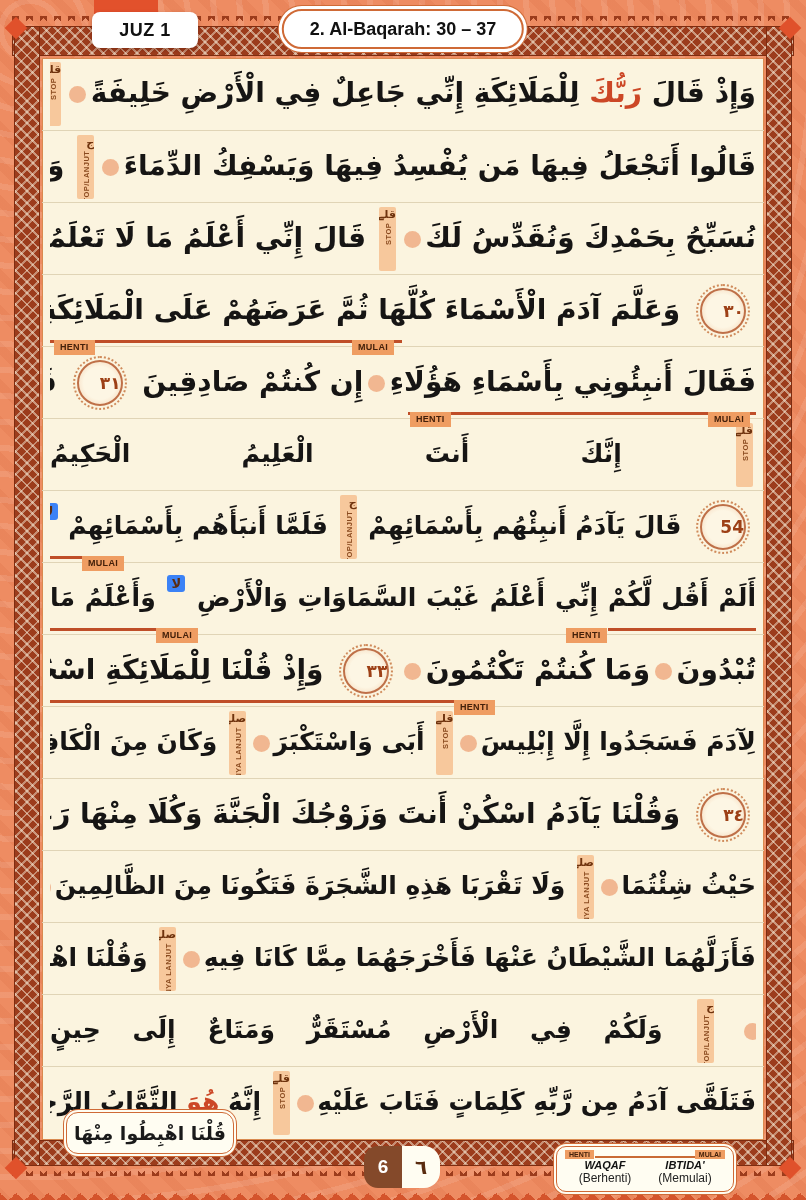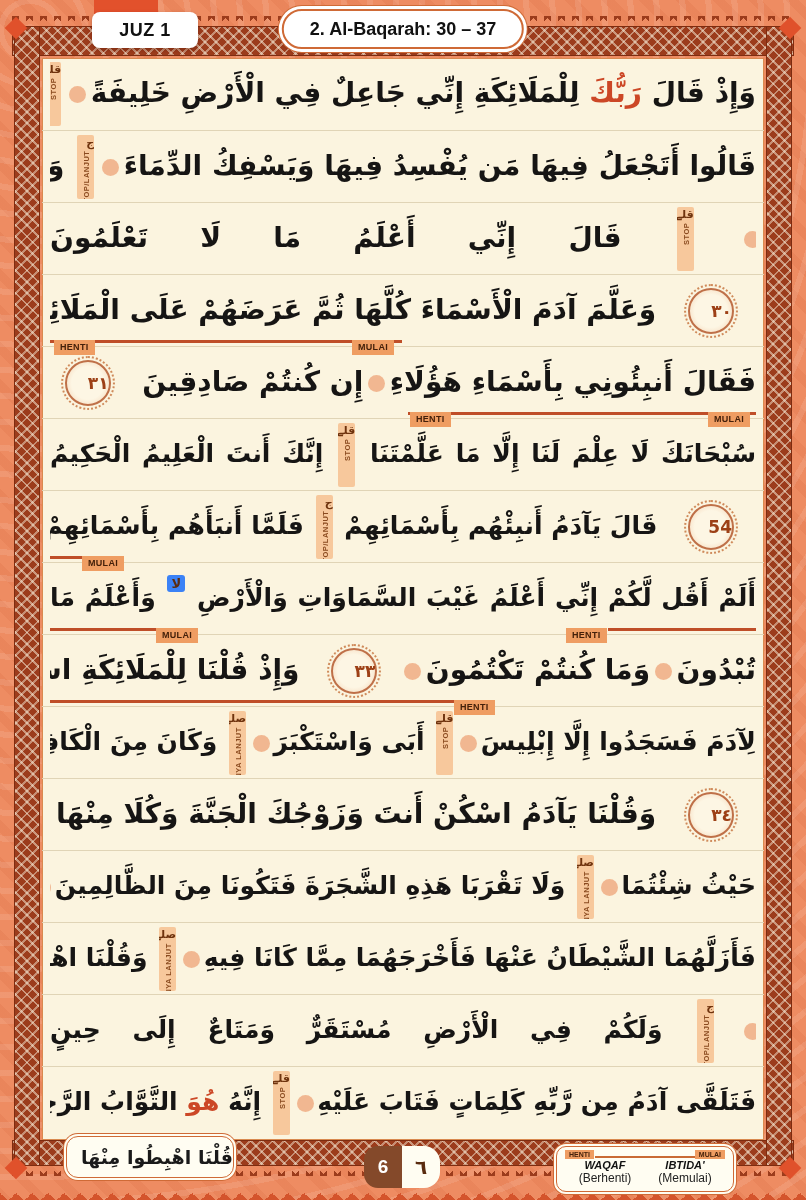--- a/index.html
+++ b/index.html
@@ -50,42 +50,42 @@
     box-shadow: inset 0 0 0 1px #d9894f; }
   .row { position:relative; height:72px; padding:0 8px; }
   .row + .row { border-top:1px solid #e0d4b6; }
   .ltxt { direction:rtl; height:72px; overflow:hidden; text-align:justify; text-align-last:justify;
     font-family:"DejaVu Sans", sans-serif; font-weight:700; font-size:28px; color:#161514; line-height:70px; white-space:nowrap; }
   .row.small .ltxt { font-size:25px; }
   .seg.red { color:#cc4726; }
 
   .vnum { display:inline-block; width:46px; height:46px; border-radius:50%; border:2px solid #bf7048;
     outline:2px dotted #cf8a5a; outline-offset:2px; background:radial-gradient(#fdf6e4 55%, #f3cfae);
-    color:#9d4016; font-size:17px; line-height:42px; text-align:center; vertical-align:middle; margin:0 22px; }
+    color:#9d4016; font-size:17px; line-height:42px; text-align:center; vertical-align:middle; margin:0 10px; }
 
   .strip { display:inline-block; width:17px; height:64px; background:#f7c89c; border-radius:2px;
     vertical-align:middle; text-align:center; overflow:hidden; margin:0 3px; }
   .strip .sign { display:block; height:16px; font-size:11px; line-height:15px; color:#6f330e; font-weight:bold; }
   .strip .vlabel { display:inline-block; writing-mode:vertical-rl; transform:rotate(180deg); height:46px;
     font-size:7.5px; font-weight:bold; color:#8a4a1f; letter-spacing:.5px; font-family:"Liberation Sans",sans-serif; line-height:15px; }
 
   .labadge { display:inline-block; position:relative; top:-16px; background:#3b82f6; border-radius:3px;
     padding:0 4px; font-size:13px; line-height:17px; color:#5a2c10; vertical-align:middle; margin:0 2px; }
 
   .dot { display:inline-block; width:17px; height:17px; border-radius:50%; background:#f0b088; opacity:.9;
     vertical-align:middle; margin:0 -5px; }
 
   .ul { position:absolute; height:3px; background:#bf4e28; bottom:3px; z-index:3; }
   .blabel { position:absolute; bottom:-9px; height:15px; background:#ef9d62; color:#44200a; font-size:9px;
     font-weight:bold; line-height:15px; padding:0 6px; z-index:4; letter-spacing:.3px; }
 
   
-  .catchword { position:absolute; left:66px; top:1136px; width:168px; height:42px; background:#fffdf2;
+  .catchword { position:absolute; left:66px; top:1112px; width:168px; height:42px; background:#fffdf2;
     border:1px solid #cf6a36; border-radius:12px; box-shadow:0 0 0 2px #fffdf2, 0 0 0 3px #cf6a36;
-    display:flex; align-items:center; direction:rtl;
+    display:flex; align-items:center; justify-content:center; direction:rtl;
     font-family:"DejaVu Sans", sans-serif; font-weight:700; font-size:19px; color:#1a1a1a; }
   .pagebadge { position:absolute; left:364px; top:1146px; height:42px; display:flex; z-index:5; }
   .pg-l { width:38px; height:42px; background:#84492a; border-radius:14px 0 0 14px; color:#fff;
     font-size:19px; font-weight:bold; display:flex; align-items:center; justify-content:center; }
   .pg-r { width:38px; height:42px; background:#fffdf2; border-radius:0 16px 16px 0; color:#5a2c10;
     font-family:"DejaVu Sans", sans-serif; font-size:20px; font-weight:bold; display:flex; align-items:center; justify-content:center; }
   .legend { position:absolute; left:556px; top:1146px; width:178px; height:46px; background:#fffdf2;
     border:1px solid #cf6a36; border-radius:10px; box-shadow:0 0 0 2px #fffdf2, 0 0 0 3px #cf6a36; padding:3px 8px; }
   .leg-row { display:flex; justify-content:space-between; align-items:center; position:relative; }
   .leg-line { position:absolute; left:30px; right:30px; top:6px; height:2px; background:#c96a34; }
@@ -121,36 +121,36 @@
 
   <div class="page">
     <div id="rows">
         <div class="row">
           <div class="ltxt" dir="rtl"><span class="seg">وَإِذْ قَالَ</span> <span class="seg red">رَبُّكَ</span> <span class="seg">لِلْمَلَائِكَةِ إِنِّي جَاعِلٌ فِي الْأَرْضِ خَلِيفَةً</span> <span class="dot"></span> <span class="strip"><span class="sign">قلے</span><span class="vlabel">STOP</span></span> </div>
         </div>
         <div class="row">
           <div class="ltxt" dir="rtl"><span class="seg">قَالُوا أَتَجْعَلُ فِيهَا مَن يُفْسِدُ فِيهَا وَيَسْفِكُ الدِّمَاءَ</span> <span class="dot"></span> <span class="strip"><span class="sign">ج</span><span class="vlabel">STOP/LANJUT</span></span> <span class="seg">وَنَحْنُ</span> </div>
         </div>
         <div class="row">
-          <div class="ltxt" dir="rtl"> <span class="dot"></span> <span class="strip"><span class="sign">قلے</span><span class="vlabel">STOP</span></span> <span class="seg">قَالَ إِنِّي أَعْلَمُ مَا لَا تَعْلَمُونَ</span> </div>
+          <div class="ltxt" dir="rtl"><span class="seg">نُسَبِّحُ بِحَمْدِكَ وَنُقَدِّسُ لَكَ</span> <span class="dot"></span> <span class="strip"><span class="sign">قلے</span><span class="vlabel">STOP</span></span> <span class="seg">قَالَ إِنِّي أَعْلَمُ مَا لَا تَعْلَمُونَ</span> </div>
         </div>
         <div class="row">
           <div class="ltxt" dir="rtl"><span class="vnum">٣٠</span> <span class="seg">وَعَلَّمَ آدَمَ الْأَسْمَاءَ كُلَّهَا ثُمَّ عَرَضَهُمْ عَلَى الْمَلَائِكَةِ</span>  </div>
           <div class="ul" style="left: 8px; width: 352px;"></div>
           <div class="blabel" style="left: 12px;">HENTI</div>
           <div class="blabel" style="left: 310px;">MULAI</div>
         </div>
         <div class="row">
           <div class="ltxt" dir="rtl"><span class="seg">فَقَالَ أَنبِئُونِي بِأَسْمَاءِ هَؤُلَاءِ</span> <span class="dot"></span> <span class="seg">إِن كُنتُمْ صَادِقِينَ</span> <span class="vnum">٣١</span> <span class="seg">قَالُوا</span> </div>
           <div class="ul" style="left: 366px; width: 348px;"></div>
           <div class="blabel" style="left: 368px;">HENTI</div>
           <div class="blabel" style="left: 666px;">MULAI</div>
         </div>
         <div class="row small">
-          <div class="ltxt" dir="rtl"><span class="seg">سُبْحَانَكَ لَا عِلْمَ لَنَا إِلَّا مَا عَلَّمْتَنَا</span> <span class="strip"><span class="sign">قلے</span><span class="vlabel">STOP</span></span> <span class="seg">إِنَّكَ أَنتَ الْعَلِيمُ الْحَكِيمُ</span> </div>
+          <div class="ltxt" dir="rtl"> <span class="strip"><span class="sign">قلے</span><span class="vlabel">STOP</span></span> <span class="seg">إِنَّكَ أَنتَ الْعَلِيمُ الْحَكِيمُ</span> </div>
         </div>
         <div class="row small">
           <div class="ltxt" dir="rtl"><span class="vnum">54</span> <span class="seg">قَالَ يَآدَمُ أَنبِئْهُم بِأَسْمَائِهِمْ</span> <span class="strip"><span class="sign">ج</span><span class="vlabel">STOP/LANJUT</span></span> <span class="seg">فَلَمَّا أَنبَأَهُم بِأَسْمَائِهِمْ</span> <span class="labadge">لا</span>  </div>
           <div class="ul" style="left: 8px; width: 36px;"></div>
           <div class="blabel" style="left: 40px;">MULAI</div>
         </div>
         <div class="row small">
           <div class="ltxt" dir="rtl"><span class="seg">أَلَمْ أَقُل لَّكُمْ إِنِّي أَعْلَمُ غَيْبَ السَّمَاوَاتِ وَالْأَرْضِ</span> <span class="labadge">لا</span> <span class="seg">وَأَعْلَمُ مَا</span> </div>
           <div class="ul" style="left: 8px; width: 110px;"></div>
           <div class="blabel" style="left: 114px;">MULAI</div>

